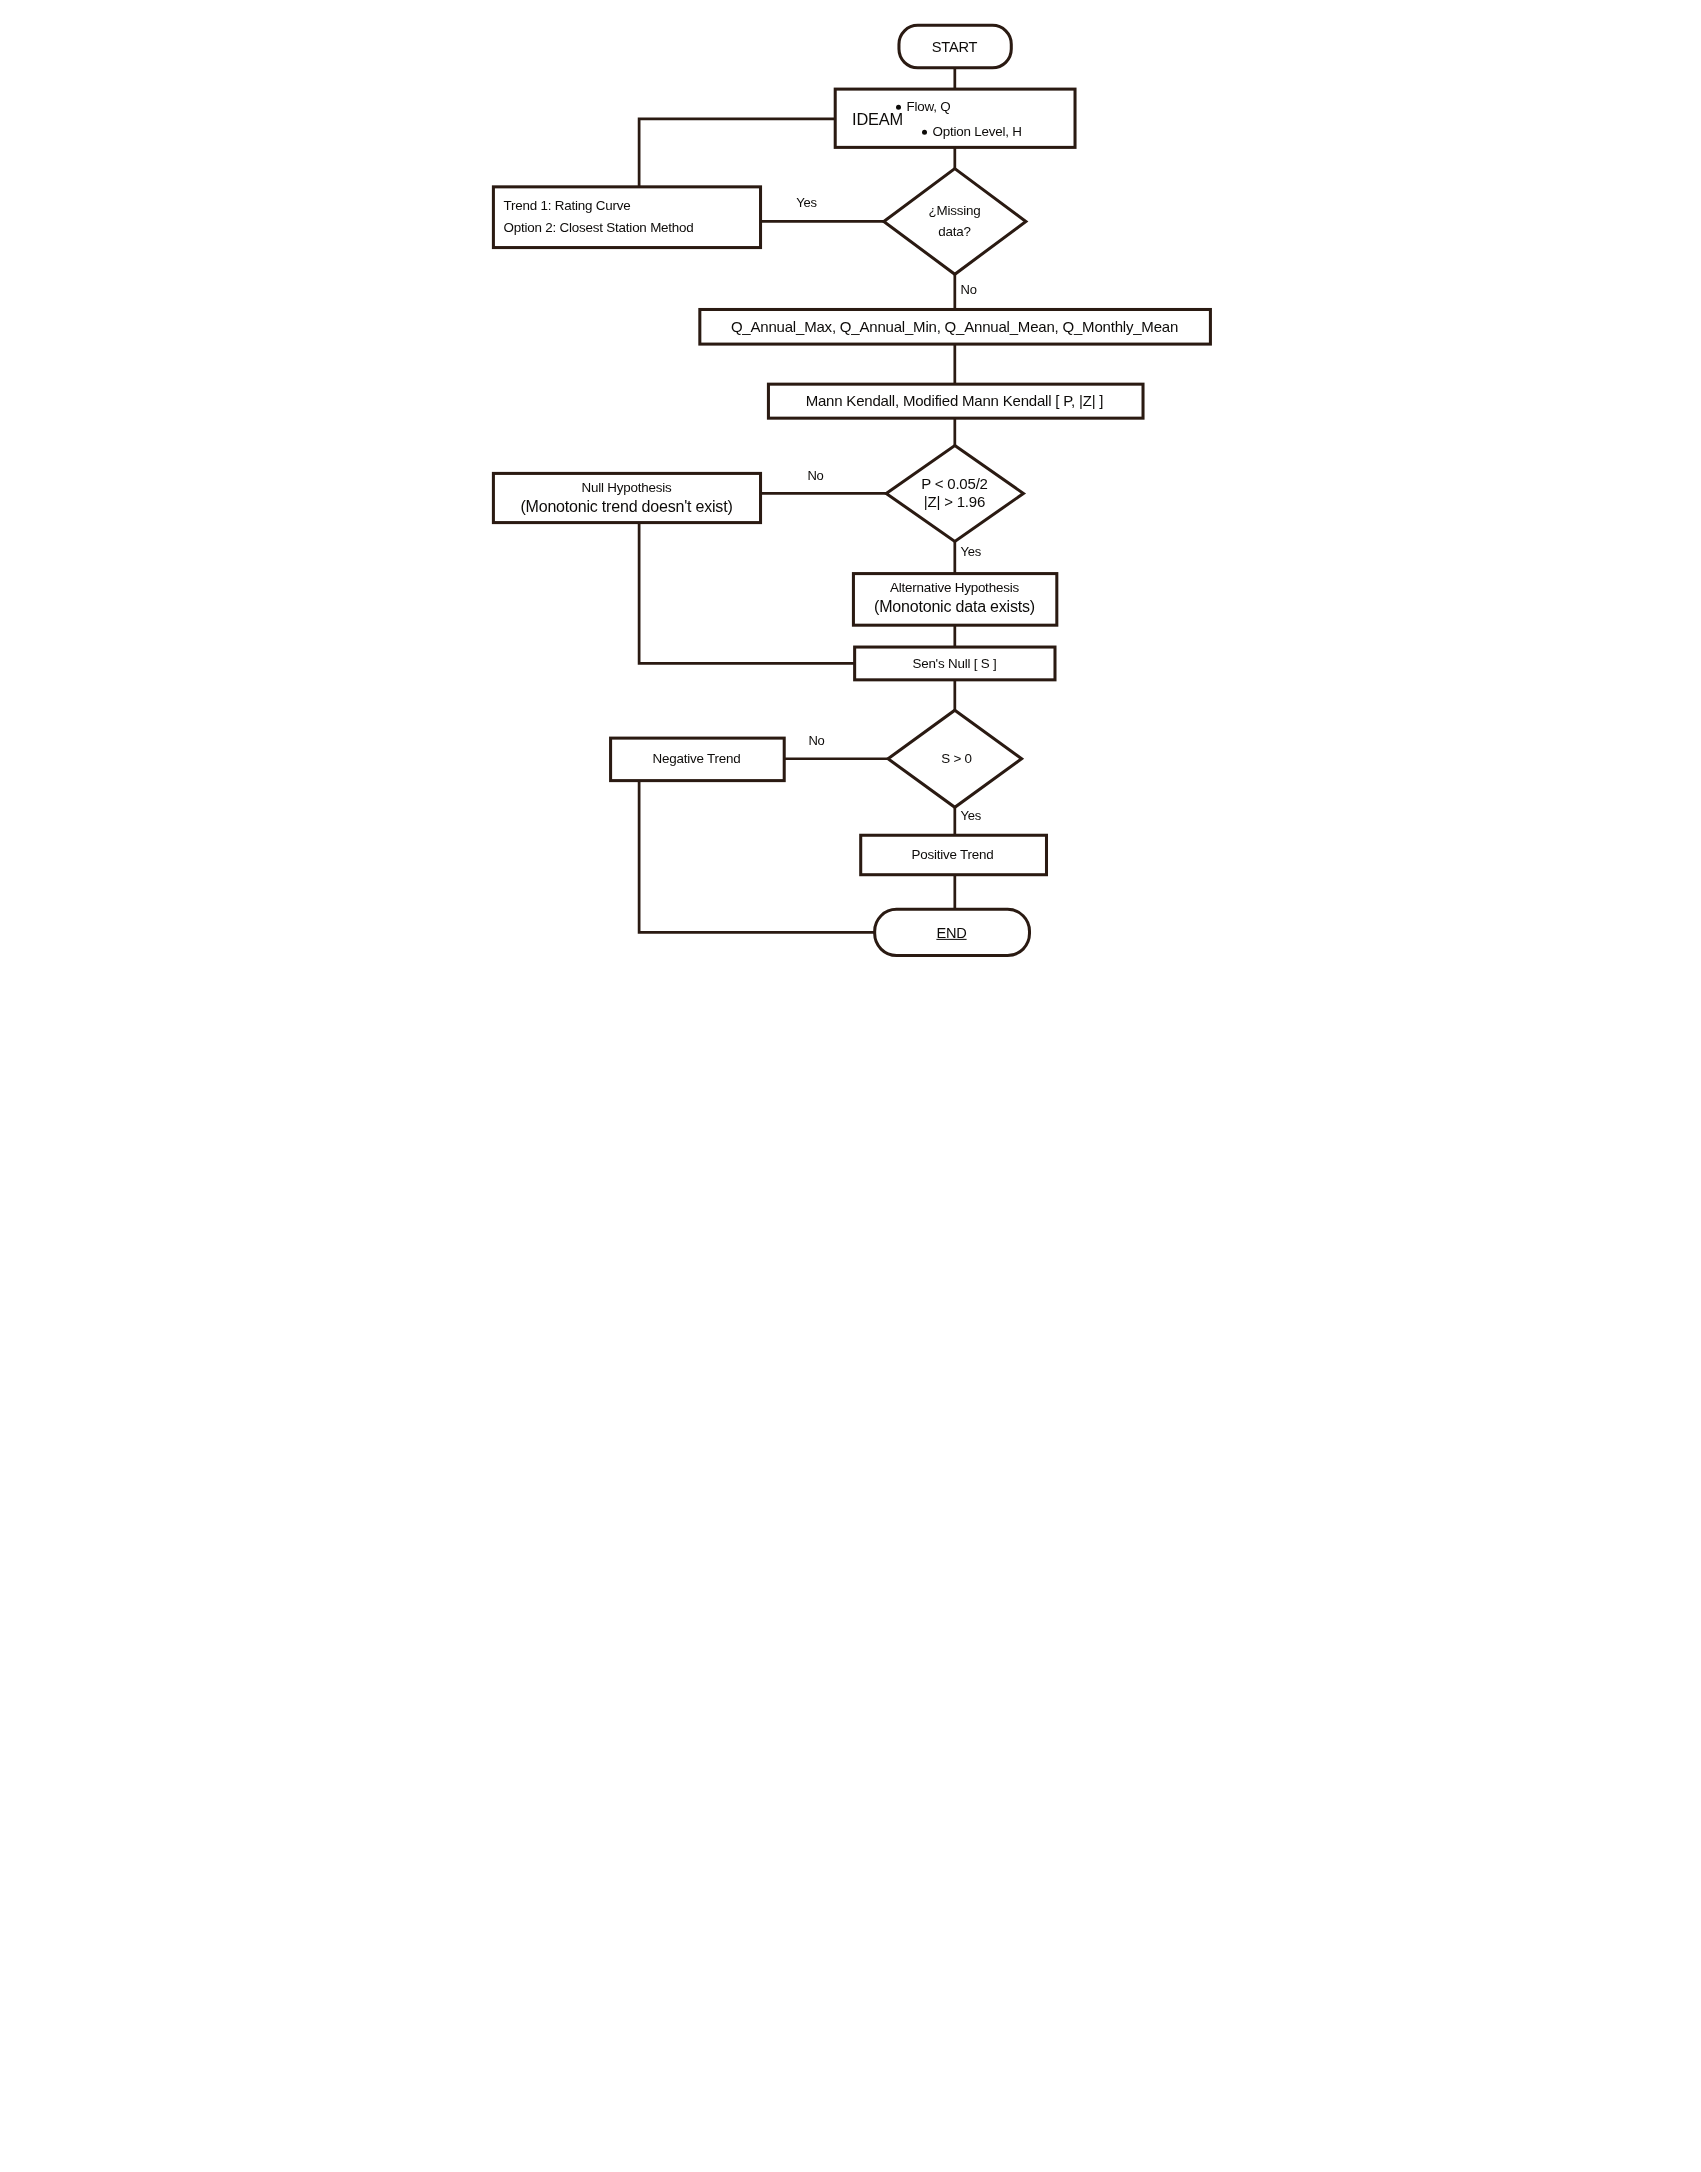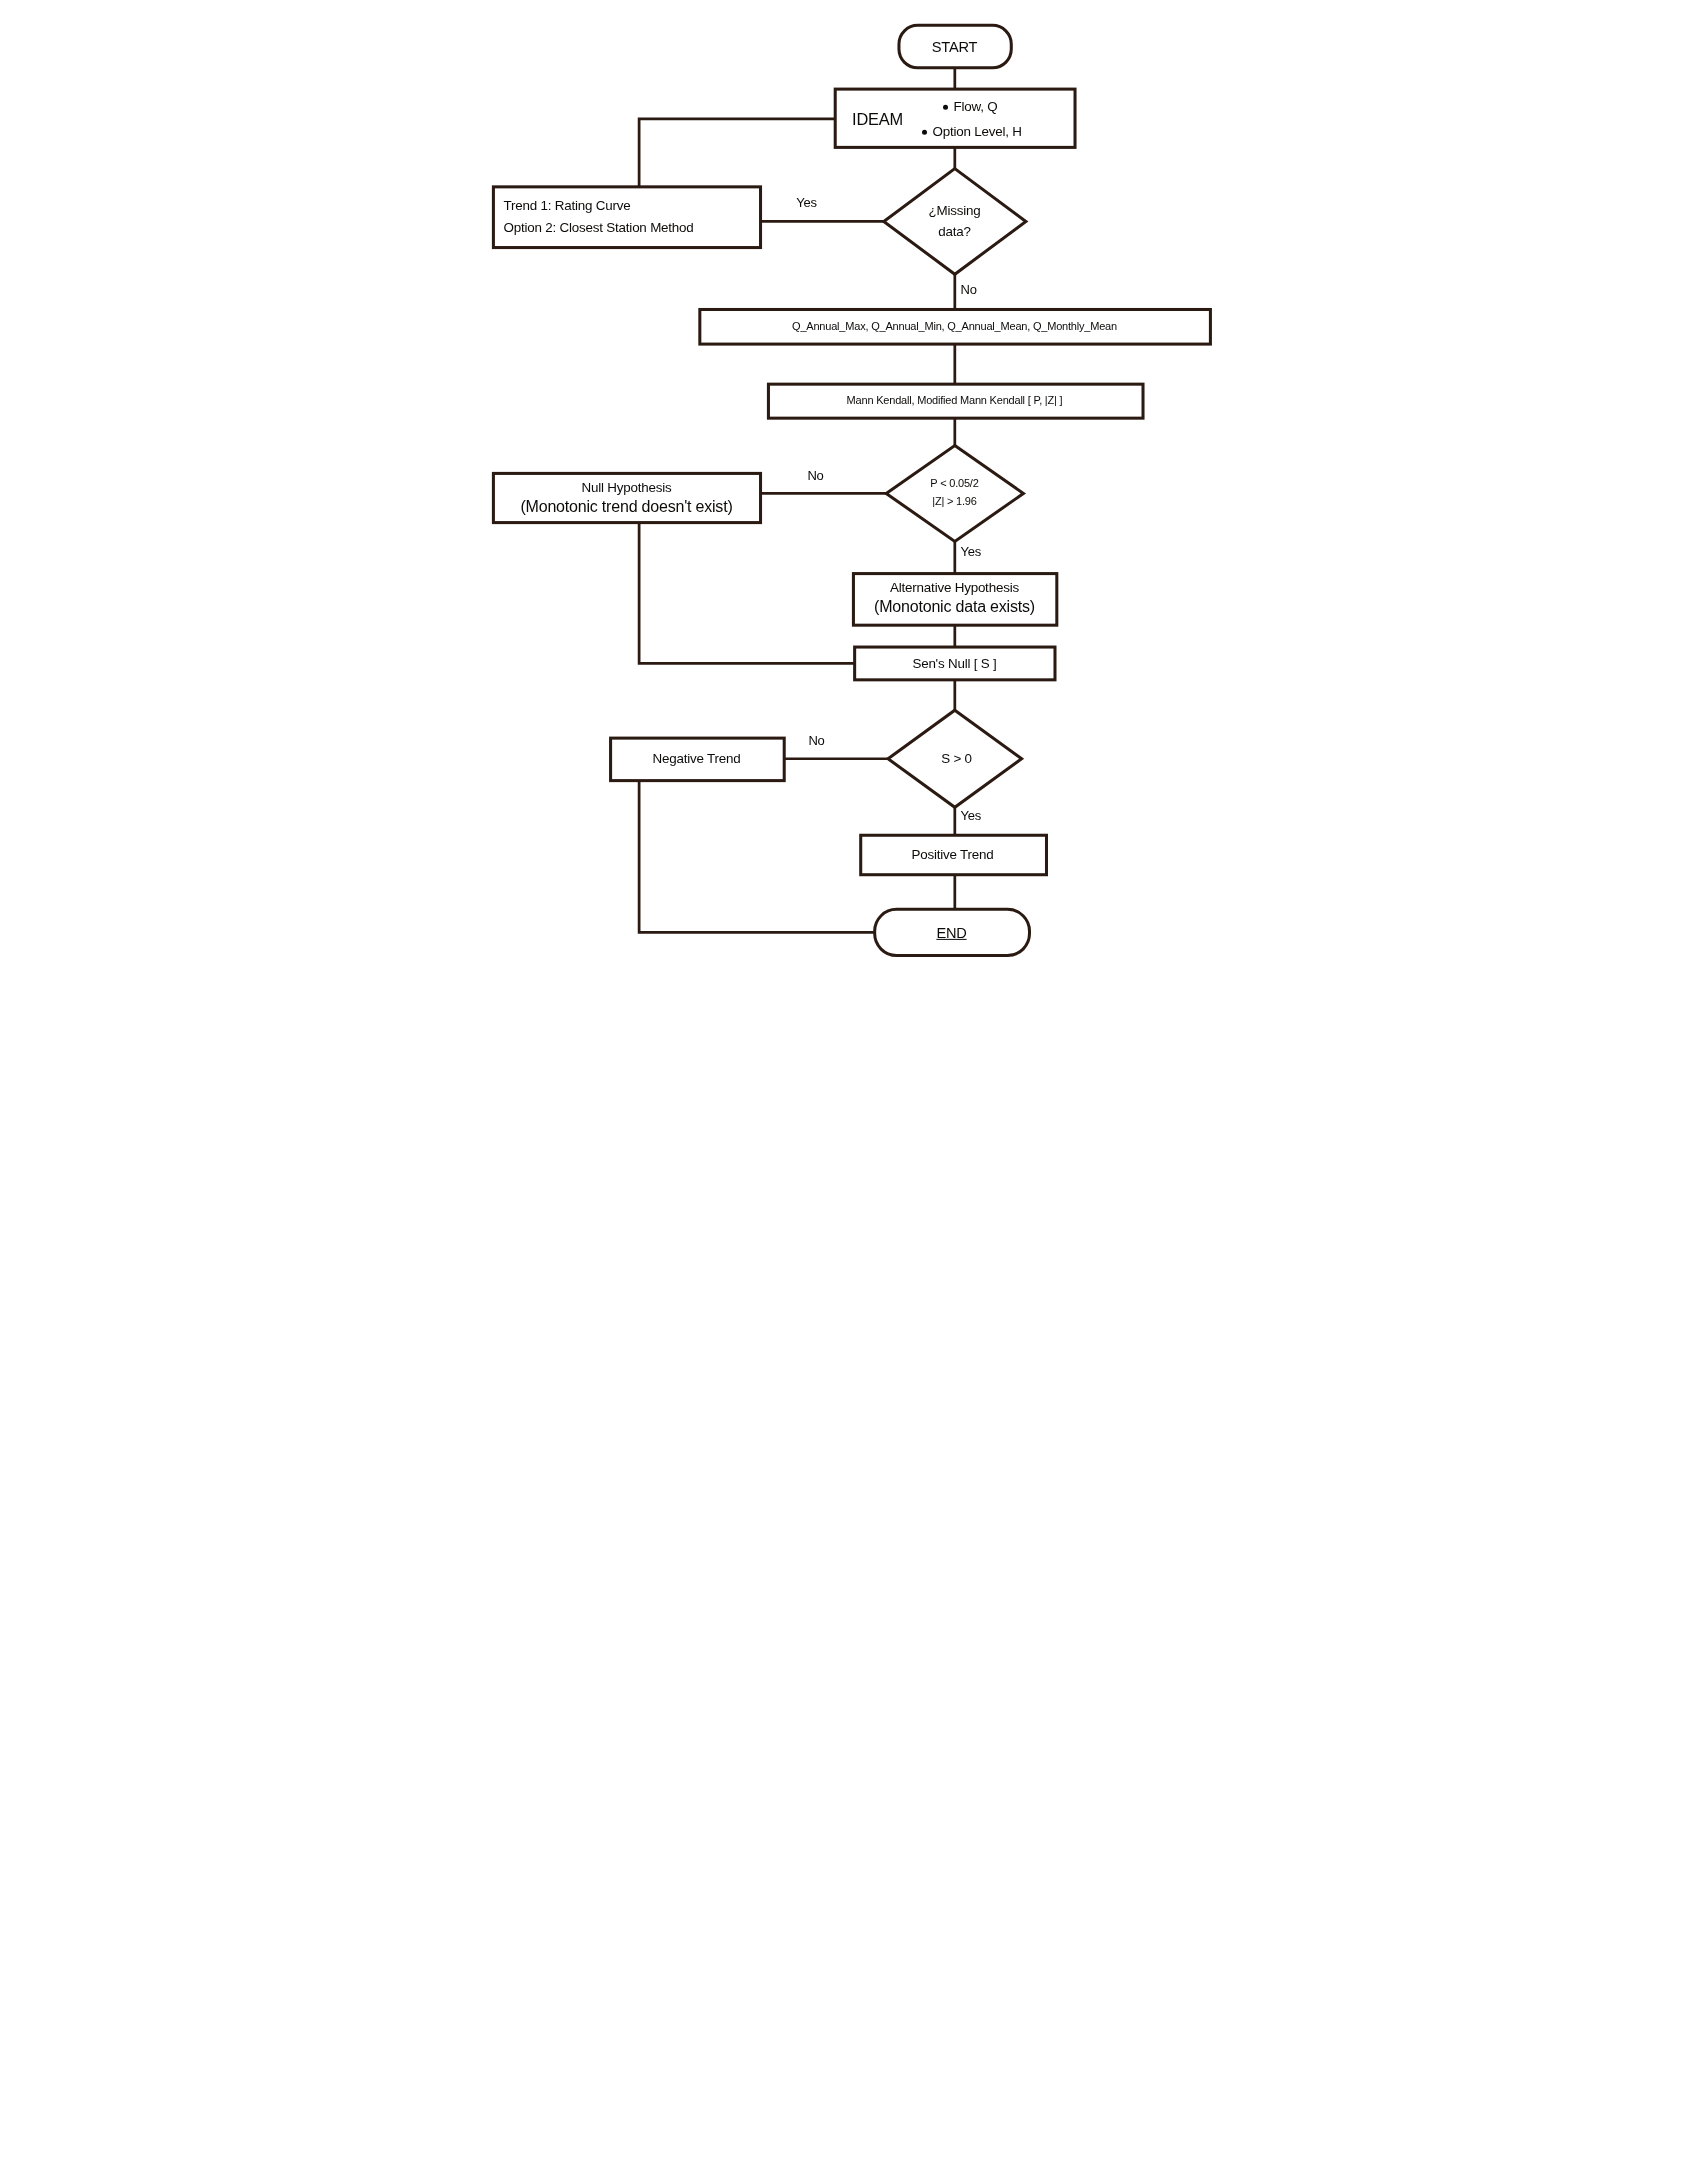--- a/index.html
+++ b/index.html
@@ -25,21 +25,21 @@
     transform:translate(-50%,-50%);
     white-space:nowrap;
     text-align:center;
     letter-spacing:-0.2px;
     line-height:1.25;
     color:var(--text);
   }
   .lbl.left{transform:translate(0,-50%);text-align:left;}
   .t24{font-size:14.6px;}
   .t22{font-size:13.4px;}
-  .t21{font-size:11px;}
+  .t21{font-size:15px;}
   .t27{font-size:16.4px;}
   .sub{font-size:16px;}
   .twoline div{white-space:nowrap;}
   .opt-lines div{line-height:22px;}
   .bullet-row{display:flex;align-items:center;gap:5.5px;white-space:nowrap;}
   .dot{width:5.5px;height:5.5px;border-radius:50%;background:var(--text);flex:0 0 auto;}
   .edge-label{font-size:13px;}
 </style>
 </head>
 <body>
@@ -81,21 +81,21 @@
       <polygon class="shape" points="787,1150 897,1230 787,1310 677,1230"></polygon>
       <rect class="shape" x="220" y="1196" width="286" height="70"></rect>
       <rect class="shape" x="632" y="1356" width="306" height="65"></rect>
       <rect class="shape" x="655" y="1478" width="255" height="76" rx="36"></rect>
     </g>
   </svg>
 
   <div class="lbl t24" style="left:478px;top:35px;">START</div>
 
   <div class="lbl t27" style="left:401px;top:107px;">IDEAM</div>
-  <div class="lbl left t22" style="left:466px;top:95px;">
+  <div class="lbl left t22" style="left:419px;top:95px;">
     <div class="bullet-row">
       <span class="dot"></span>
       <span>Flow, Q</span>
     </div>
   </div>
   <div class="lbl left t22" style="left:445px;top:120px;">
     <div class="bullet-row">
       <span class="dot"></span>
       <span>Option Level, H</span>
     </div>

